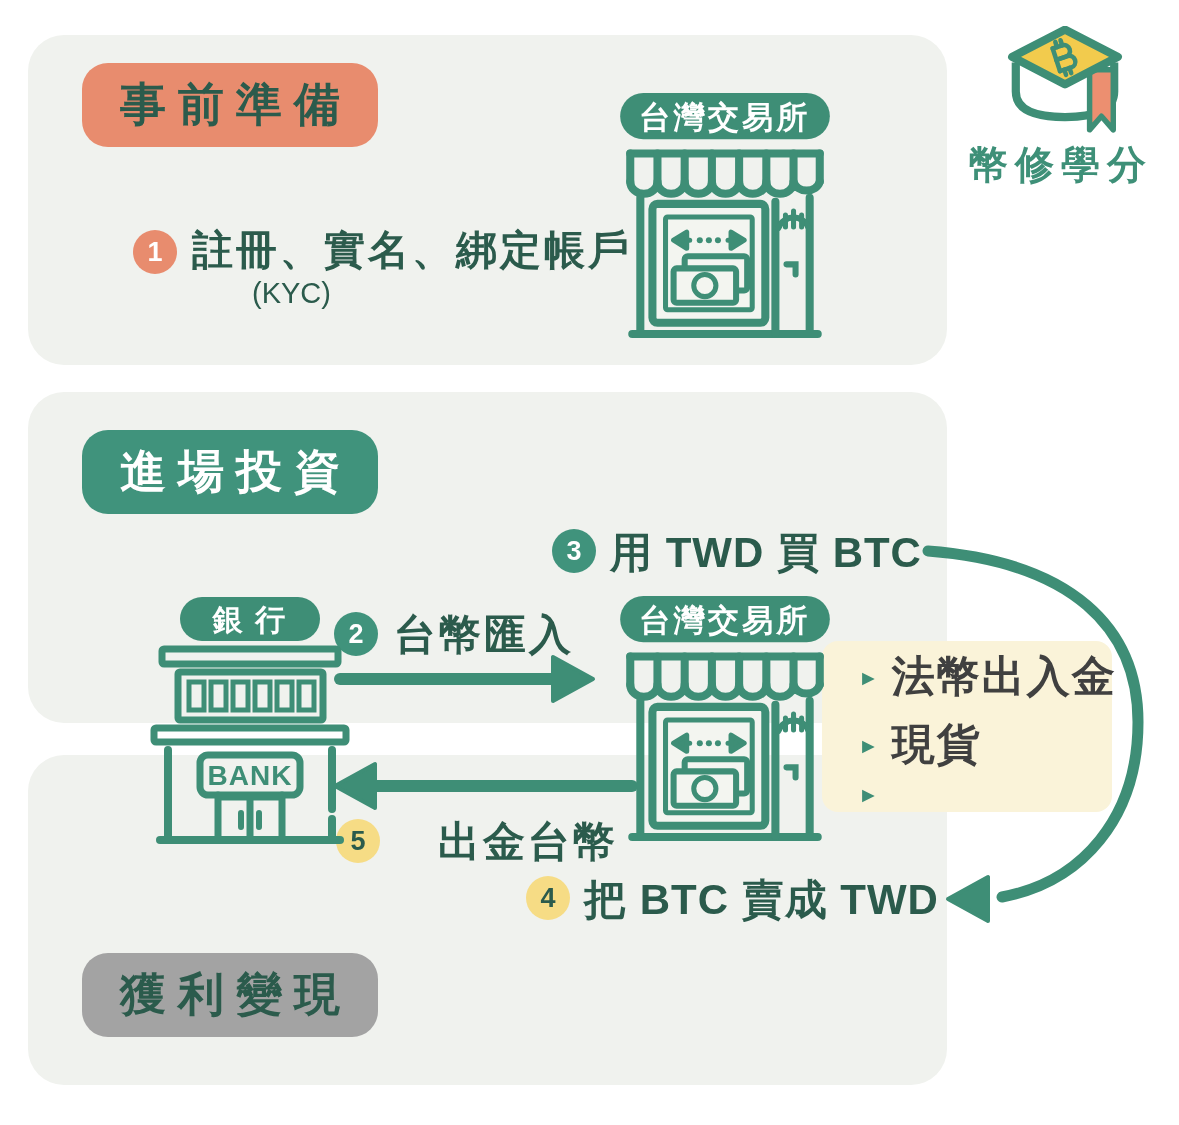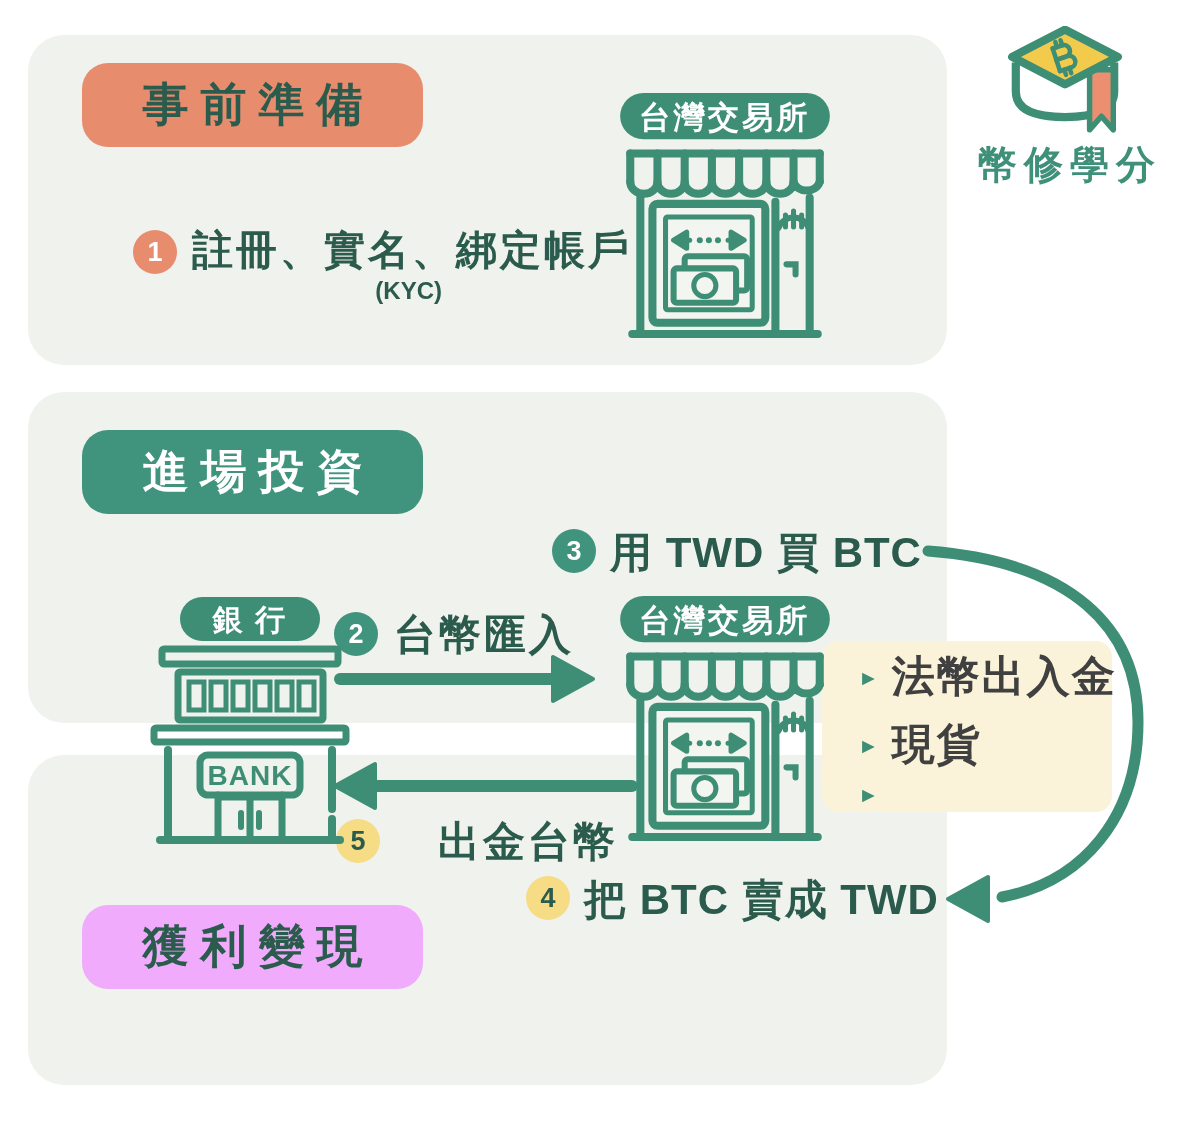--- a/index.html
+++ b/index.html
@@ -6,46 +6,46 @@
   body{
     width:1179px;height:1125px;position:relative;background:#ffffff;
     font-family:"Liberation Sans","DejaVu Sans",sans-serif;overflow:hidden;
   }
   .panel{position:absolute;left:28px;width:919px;background:#F0F2EE;border-radius:36px;}
   #panel-prepare{top:35px;height:330px;}
   #panel-invest{top:392px;height:331px;}
   #panel-profit{top:755px;height:330px;}
 
   .header-pill{
-    position:absolute;width:341px;height:84px;border-radius:26px;
+    position:absolute;width:296px;height:84px;border-radius:26px;
     display:flex;align-items:center;justify-content:center;
     font-size:46px;font-weight:bold;letter-spacing:12px;text-indent:12px;
     white-space:nowrap;z-index:5;
   }
   #header-prepare{left:82px;top:63px;background:#E88C6E;color:#2B5B4C;}
   #header-invest{left:82px;top:430px;background:#40937C;color:#ffffff;}
-  #header-profit{left:82px;top:905px;background:#f0abfc;color:#2B5B4C;}
+  #header-profit{left:82px;top:953px;background:#a3a3a3;color:#2B5B4C;}
 
   .step-badge{
     position:absolute;width:44px;height:44px;border-radius:50%;
     display:flex;align-items:center;justify-content:center;
     font-size:27px;font-weight:bold;z-index:6;
   }
   .badge-orange{background:#E88C6E;color:#ffffff;}
   .badge-green{background:#40937C;color:#ffffff;}
   .badge-yellow{background:#F6DC85;color:#2B5B4C;}
 
   .step-text{
     position:absolute;font-size:42px;font-weight:bold;color:#2B5B4C;
     letter-spacing:3px;white-space:nowrap;z-index:6;
   }
   #step1-badge{left:133px;top:230px;}
   #step1-text{left:192px;top:223px;font-size:41px;}
-  #step1-sub{position:absolute;left:252px;top:277px;width:190px;text-align:right;
-    font-size:24px;font-weight:bold;color:#2B5B4C;z-index:6;}
+  #step1-sub{position:absolute;left:252px;top:277px;width:190px;text-align:left;
+    font-size:29px;font-weight:normal;color:#2B5B4C;z-index:6;}
   #step2-badge{left:334px;top:612px;}
   #step2-text{left:394px;top:607px;}
   #step3-badge{left:552px;top:529px;}
   #step3-text{left:610px;top:525px;letter-spacing:1px;}
   #step4-badge{left:526px;top:876px;}
   #step4-text{left:584px;top:872px;letter-spacing:1px;}
   #step5-badge{left:336px;top:819px;}
   #step5-text{left:394px;top:814px;margin-left:44px;}
 
   #note-box{
@@ -60,21 +60,21 @@
 
   #flow-overlay{position:absolute;left:0;top:0;width:1179px;height:1125px;z-index:3;pointer-events:none;}
 
   .icon-abs{position:absolute;z-index:6;}
   #exchange-icon-top{left:616px;top:93px;}
   #exchange-icon-mid{left:616px;top:596px;}
   #bank-icon{left:148px;top:597px;}
 
   #brand-logo{left:1001px;top:26px;z-index:6;}
   #brand-name{
-    position:absolute;left:962px;top:138px;width:200px;text-align:right;
+    position:absolute;left:962px;top:138px;width:200px;text-align:left;
     font-size:39px;font-weight:bold;color:#3E9078;letter-spacing:7px;text-indent:7px;
     white-space:nowrap;z-index:6;font-family:Liberation Serif, serif;
   }
   svg text{font-family:"Liberation Sans","DejaVu Sans",sans-serif;}
 </style>
 </head>
 <body>
 
 <svg width="0" height="0" style="position:absolute" aria-hidden="true">
   <defs>

